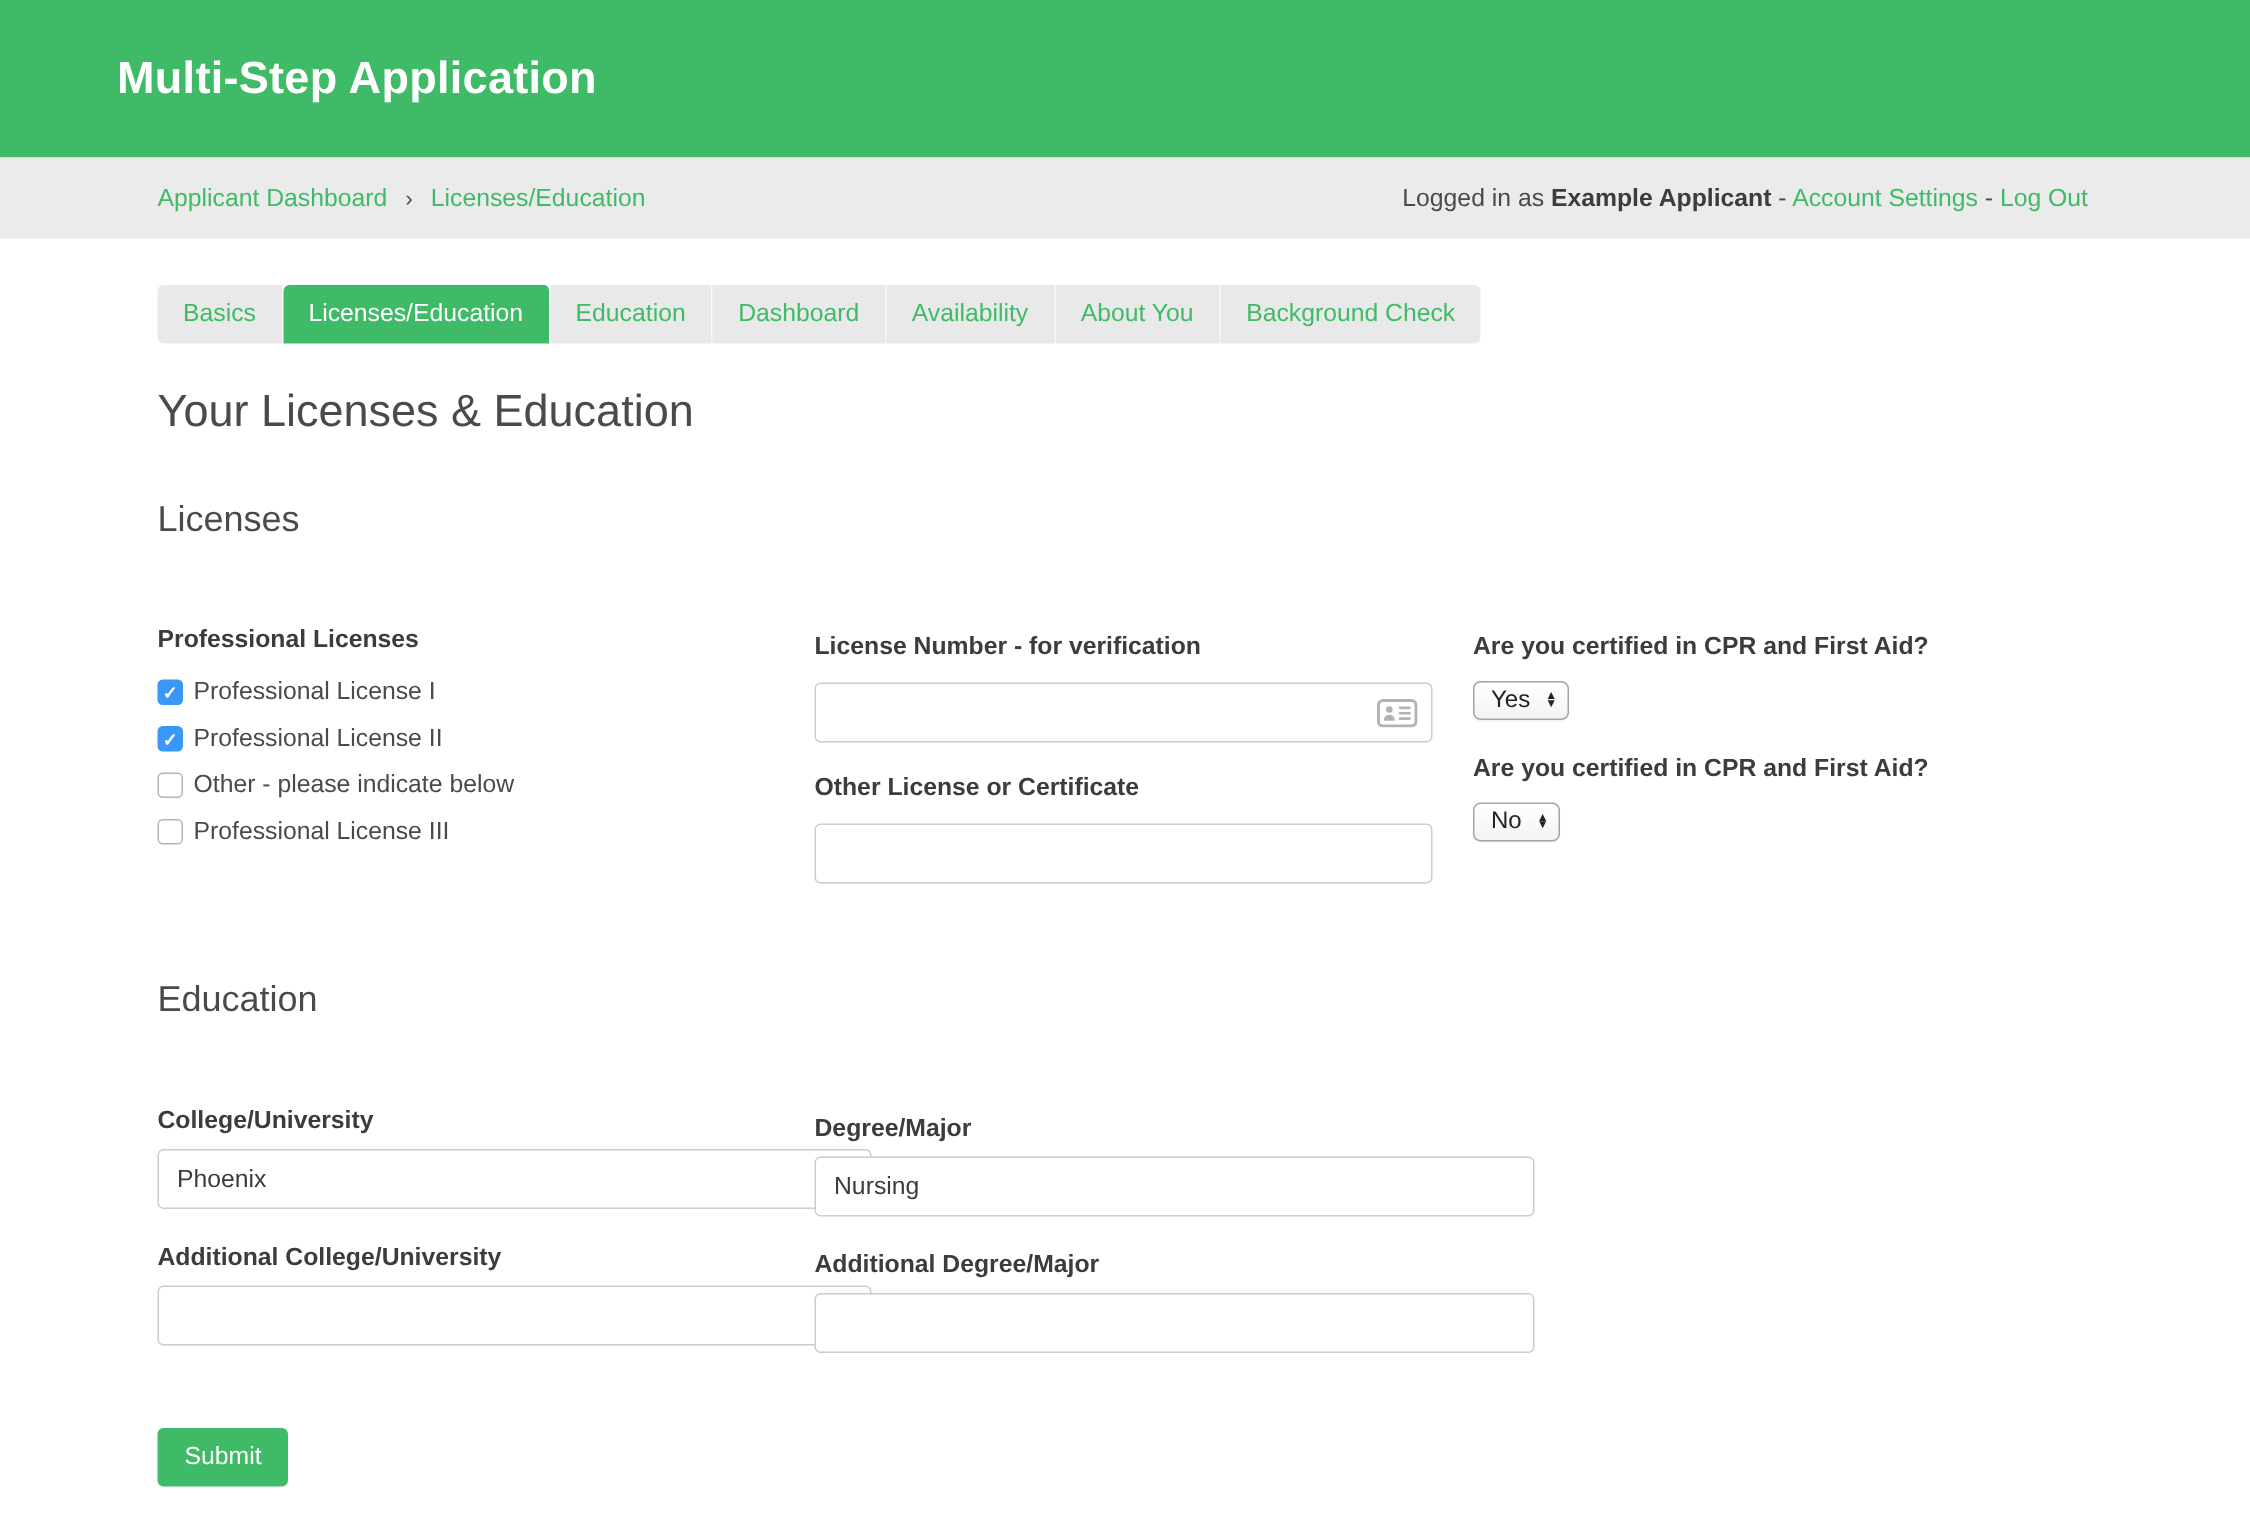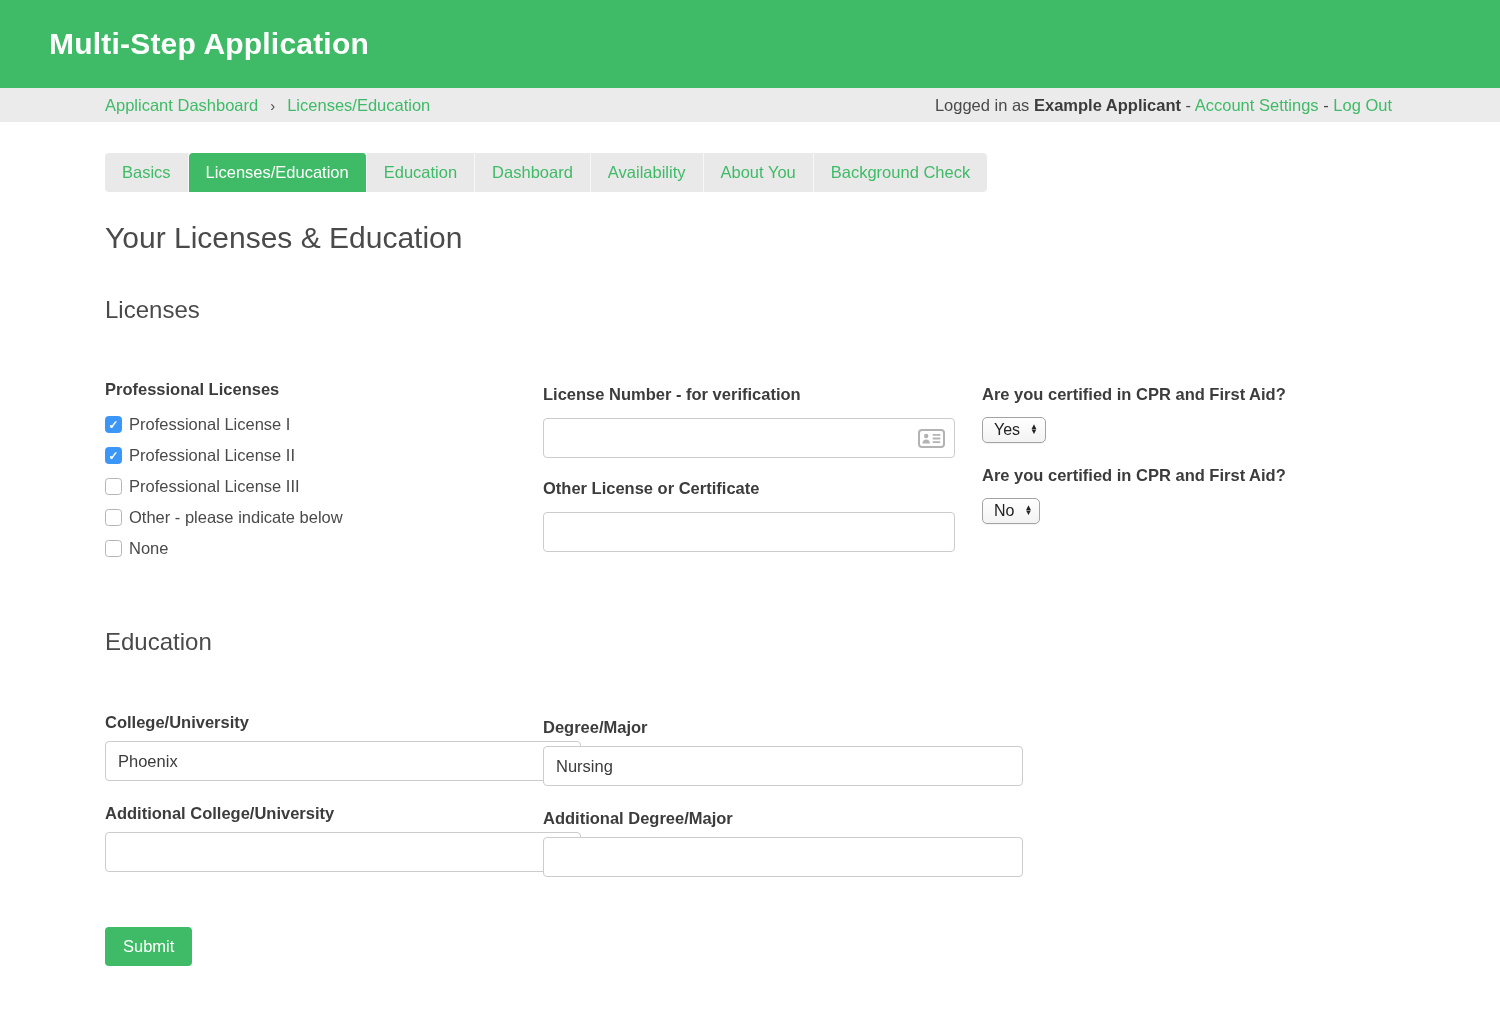--- a/index.html
+++ b/index.html
@@ -1,25 +1,25 @@
 <!DOCTYPE html>
 <html><head>
 <meta charset="utf-8">
 <style>
   * { margin:0; padding:0; box-sizing:border-box; }
   html,body { width:1500px; min-height:1012px; background:#ffffff;
     font-family:"Liberation Sans", sans-serif; color:#4a4a4a; }
 
   
-  .app-header { background:#3fbb67; height:88px; display:flex; align-items:center;
-    padding-left:49px; }
+  .app-header { background:#3fbb67; height:105px; display:flex; align-items:center;
+    padding-left:78px; }
   .app-header h1 { color:#ffffff; font-size:30px; font-weight:bold; letter-spacing:.2px; }
 
   
-  .breadcrumb-bar { background:#ebebeb; height:34px; display:flex; align-items:center;
+  .breadcrumb-bar { background:#ebebeb; height:54px; display:flex; align-items:center;
     justify-content:space-between; padding:0 108px 0 105px; font-size:16.5px; }
   .crumbs { display:flex; align-items:center; gap:12px; }
   .green-link { color:#3fbb67; text-decoration:none; cursor:pointer; }
   .crumb-sep { color:#4a4a4a; font-size:15px; }
   .login-info { color:#4a4a4a; }
   .login-info .user { font-weight:bold; color:#3c3c3c; }
 
   
   .tabs { display:flex; margin:31px 0 0 105px; }
   .tab { background:#e9e9e9; color:#3fbb67; font-size:16.5px; padding:10px 17px;
@@ -128,29 +128,25 @@
           <span class="chk-label">Professional License I</span>
         </label>
         <label class="chk-row">
           <span class="checkbox checked">
               <span class="tick">✓</span>
             </span>
           <span class="chk-label">Professional License II</span>
         </label>
         <label class="chk-row">
           <span class="checkbox"></span>
+          <span class="chk-label">Other - please indicate below</span>
+        </label>
+        <label class="chk-row">
+          <span class="checkbox"></span>
           <span class="chk-label">Professional License III</span>
-        </label>
-        <label class="chk-row">
-          <span class="checkbox"></span>
-          <span class="chk-label">Other - please indicate below</span>
-        </label>
-        <label class="chk-row">
-          <span class="checkbox"></span>
-          <span class="chk-label">None</span>
         </label>
       </div>
     </div>
 
     <div class="mid-col">
       <span class="field-label">License Number - for verification</span>
       <div class="input-wrap">
         <input class="text-input" type="text" value="" style="">
         <svg class="card-icon" width="27" height="19" viewBox="0 0 27 19">
           <rect x="1" y="1" width="25" height="17" rx="3" fill="none" stroke="#b3b3b3" stroke-width="2"></rect>

